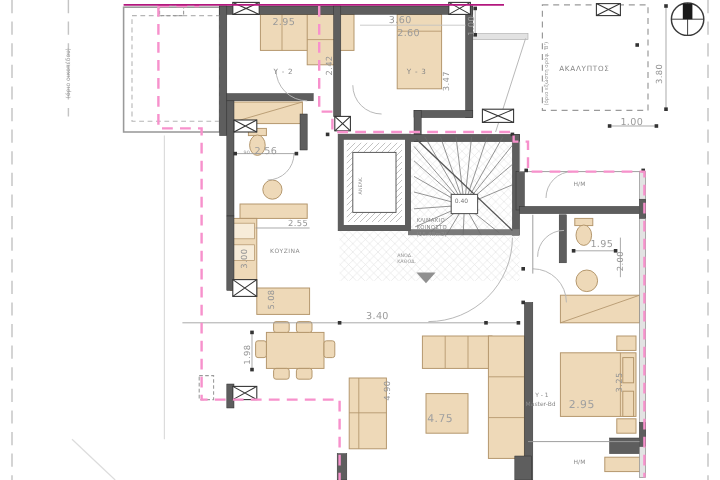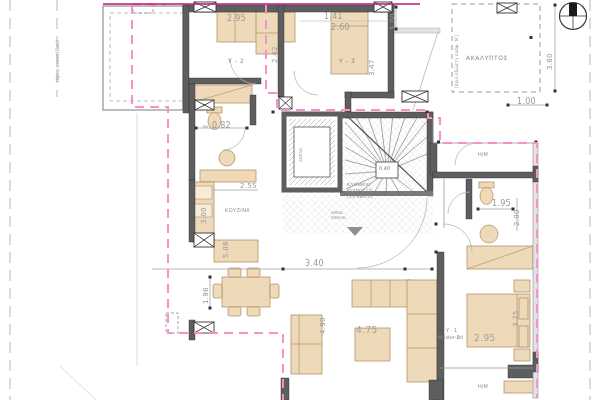--- a/index.html
+++ b/index.html
@@ -293,35 +293,35 @@
     <circle cx="573" cy="16" r="13.5" fill="#ffffff" stroke="#3a3a3a" stroke-width="1.2"></circle>
     <line x1="573" y1="2.5" x2="573" y2="29.5" stroke="#3a3a3a" stroke-width="0.8"></line>
     <line x1="559.5" y1="16" x2="586.5" y2="16" stroke="#3a3a3a" stroke-width="0.8"></line>
     <rect x="569" y="3" width="8" height="13" fill="#1a1a1a"></rect>
   </g>
 </svg>
 
 
   <div class="lbl dim8" style="left:227px;top:15px">2.95</div>
   <div class="lbl dim rot" style="left:272px;top:63px">2.42</div>
-  <div class="lbl dim8" style="left:324px;top:13px">1.41</div>
+  <div class="lbl dim8" style="left:324px;top:13px">3.60</div>
   <div class="lbl dim8" style="left:331px;top:24px">2.60</div>
   <div class="lbl dim rot" style="left:369px;top:76px">3.47</div>
   <div class="lbl dim rot" style="left:390px;top:30px">1.00</div>
   <div class="lbl dim rot" style="left:547px;top:70px">3.80</div>
   <div class="lbl dim8" style="left:517px;top:98px">1.00</div>
   <div class="lbl micro" style="left:203px;top:125px">90</div>
-  <div class="lbl dim8" style="left:212px;top:122px">0.82</div>
+  <div class="lbl dim8" style="left:212px;top:122px">2.56</div>
   <div class="lbl dim" style="left:240px;top:183px">2.55</div>
   <div class="lbl dim rot" style="left:201px;top:224px">3.00</div>
   <div class="lbl dim rot" style="left:223px;top:258px">5.08</div>
   <div class="lbl dim rot" style="left:203px;top:304px">1.98</div>
   <div class="lbl dim8" style="left:305px;top:260px">3.40</div>
   <div class="lbl dim rot" style="left:320px;top:334px">4.90</div>
-  <div class="lbl dim9" style="left:356px;top:326px">4.75</div>
+  <div class="lbl dim9" style="left:356px;top:346px">4.75</div>
   <div class="lbl dim9" style="left:474px;top:334px">2.95</div>
   <div class="lbl dim rot" style="left:513px;top:327px">3.25</div>
   <div class="lbl dim8" style="left:492px;top:200px">1.95</div>
   <div class="lbl dim rot" style="left:514px;top:226px">2.00</div>
   <div class="lbl" style="left:379px;top:166px;font-size:5px;color:#777">0.40</div>
 
   <div class="lbl room" style="left:228px;top:58px">Υ - 2</div>
   <div class="lbl room" style="left:339px;top:58px">Υ - 3</div>
   <div class="lbl" style="left:446px;top:328px;font-size:5px;color:#8a8a8a">Υ - 1</div>
   <div class="lbl" style="left:438px;top:335px;font-size:5px;color:#8a8a8a">Master-Bd</div>

